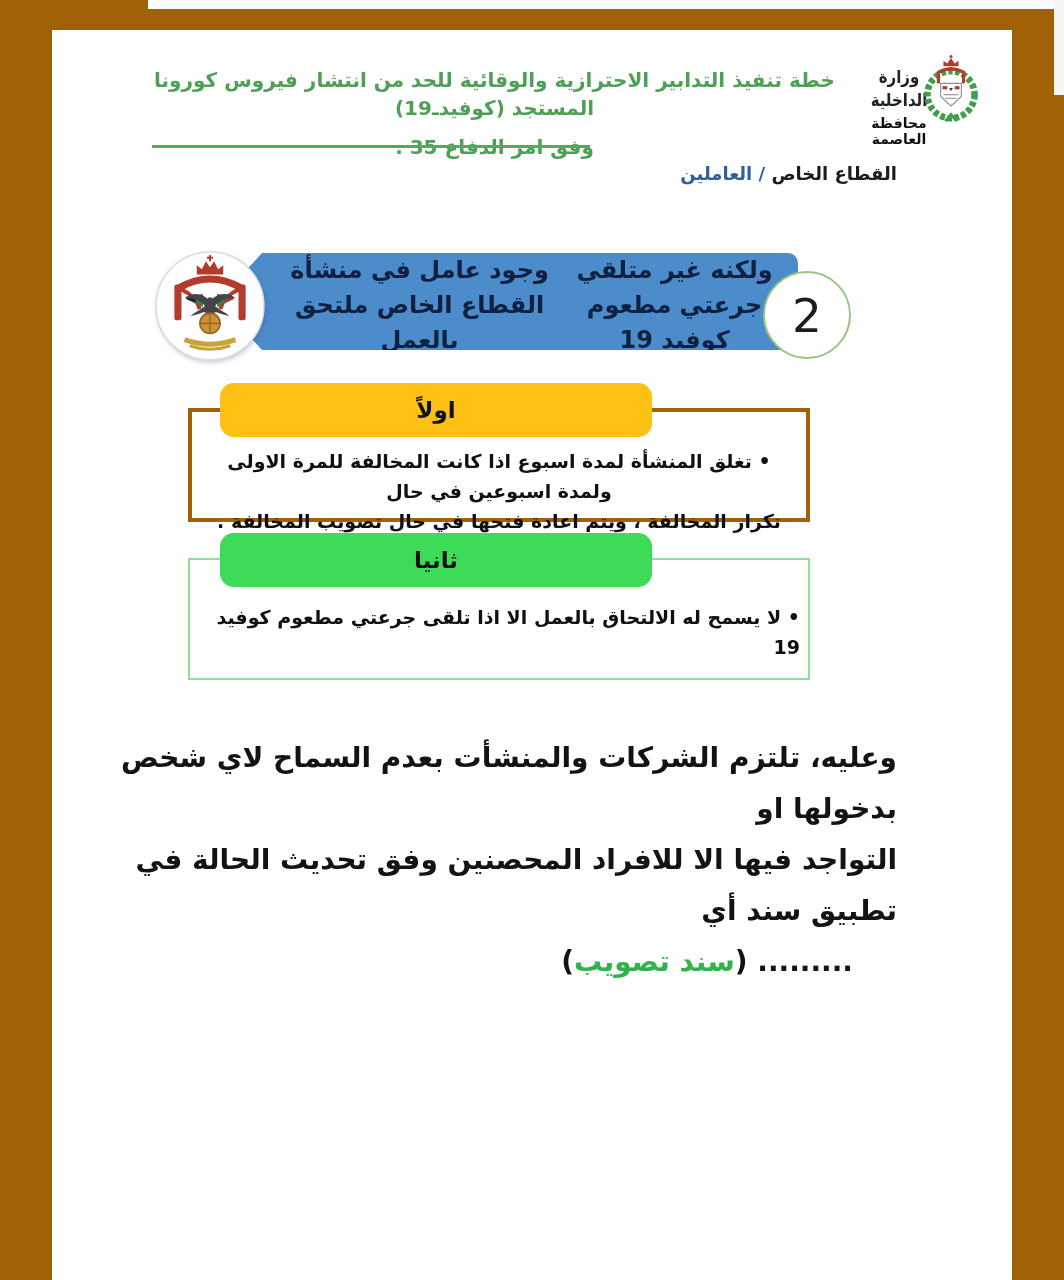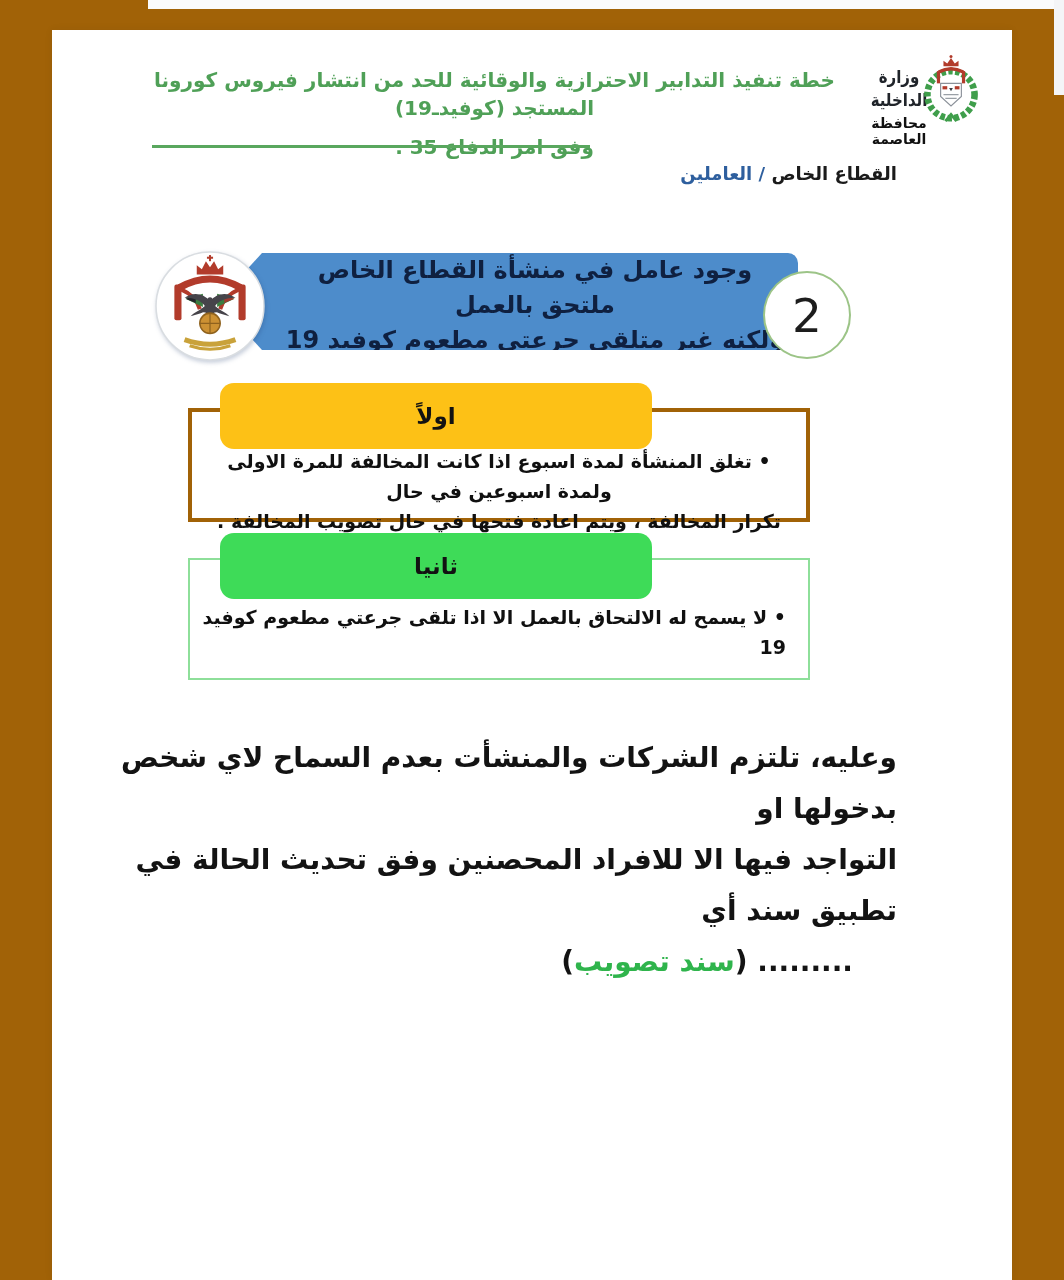--- a/index.html
+++ b/index.html
@@ -29,44 +29,44 @@
   .green-rule { position:absolute; left:100px; top:115px; width:438px; height:3px; background:#59a75e; }
 
   
   .section-title { position:absolute; right:115px; top:133px; direction:rtl; font-size:18px;
                    font-weight:bold; color:#1b1b1b; }
   .section-title .blue { color:#2e5f9e; }
 
   
   .ribbon { position:absolute; left:166px; top:223px; width:580px; height:97px; background:#4d8ccb;
             border-radius:10px; clip-path:polygon(44px 0%, 100% 0%, 100% 100%, 44px 100%, 0% 50%);
-            display:flex; flex-direction:column; justify-content:space-between; text-align:center;
+            display:flex; flex-direction:row; justify-content:center; text-align:center;
             padding-left:62px; padding-right:8px; }
   .ribbon .rl { direction:rtl; color:#0f2040; font-weight:bold; font-size:24px; line-height:35px; }
 
   .royal-crest { position:absolute; left:102px; top:220px; width:112px; height:112px; filter:drop-shadow(1px 2px 2px rgba(30,60,110,.25)); }
 
   .num-badge { position:absolute; left:711px; top:241px; width:88px; height:88px; border-radius:50%;
                background:#fff; border:2.5px solid #9cc487; display:flex; align-items:center;
                justify-content:center; font-size:47px; color:#1d1d1d; }
 
   
   .rule-box { position:absolute; left:136px; width:622px; background:#fff; }
   .box-first { top:378px; height:114px; border:4px solid #a16207; }
   .box-second { top:528px; height:122px; border:2px solid #8edf9a; }
 
-  .pill { position:absolute; left:168px; width:432px; height:66px; border-radius:14px;
+  .pill { position:absolute; left:168px; width:432px; height:54px; border-radius:14px;
           display:flex; align-items:center; justify-content:center;
           font-size:23px; font-weight:bold; color:#121212; direction:rtl; }
   .pill-first { top:353px; background:#fdc116; }
   .pill-second { top:503px; background:#3edb58; }
 
   .box-text { direction:rtl; font-weight:bold; color:#101010; font-size:19px; line-height:30px; }
   .box-first .box-text { margin-top:34px; text-align:center; padding:0 14px; }
-  .box-second .box-text { margin-top:42px; text-align:right; padding-right:22px; }
+  .box-second .box-text { margin-top:42px; text-align:right; padding-right:8px; }
 
   
   .closing { position:absolute; right:115px; top:702px; width:785px; direction:rtl; text-align:right;
              font-size:28px; font-weight:bold; color:#131313; line-height:51px; }
   .closing .c3 { padding-right:44px; }
   .closing .sanad { color:#2fb44c; }
 </style>
 </head>
 <body>
 

